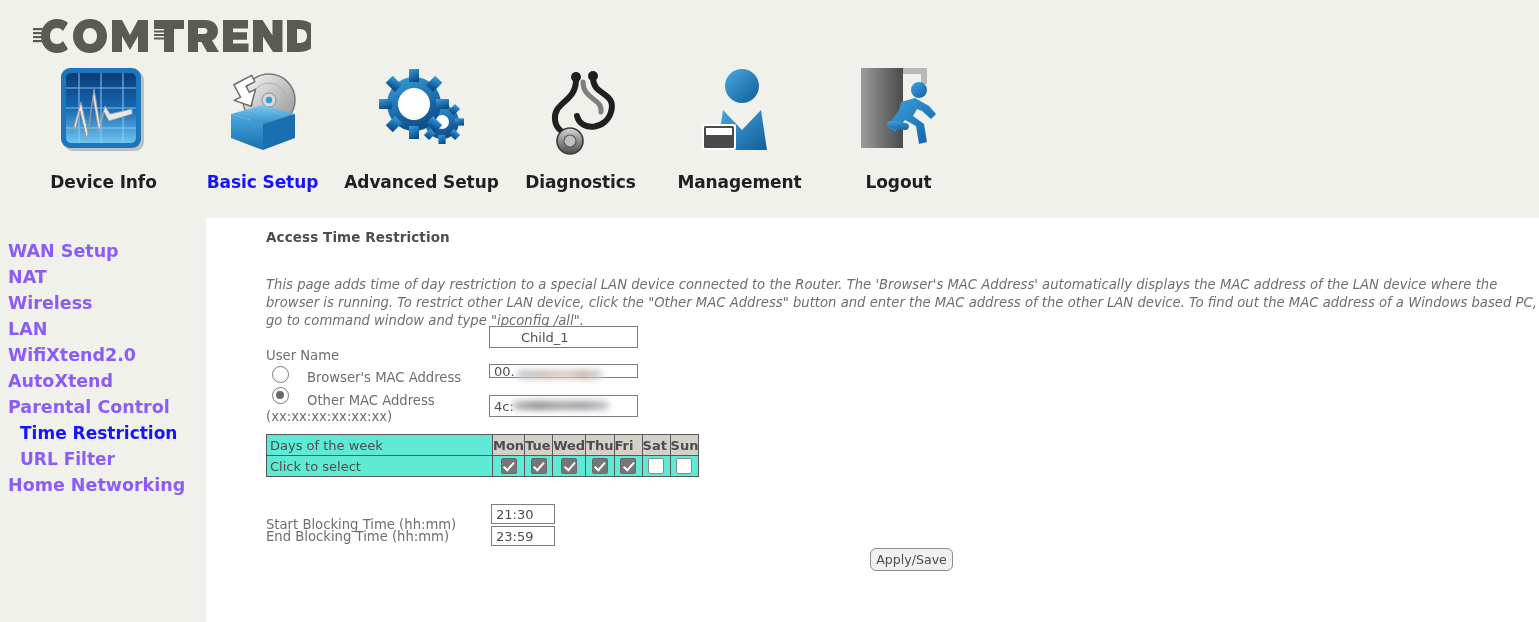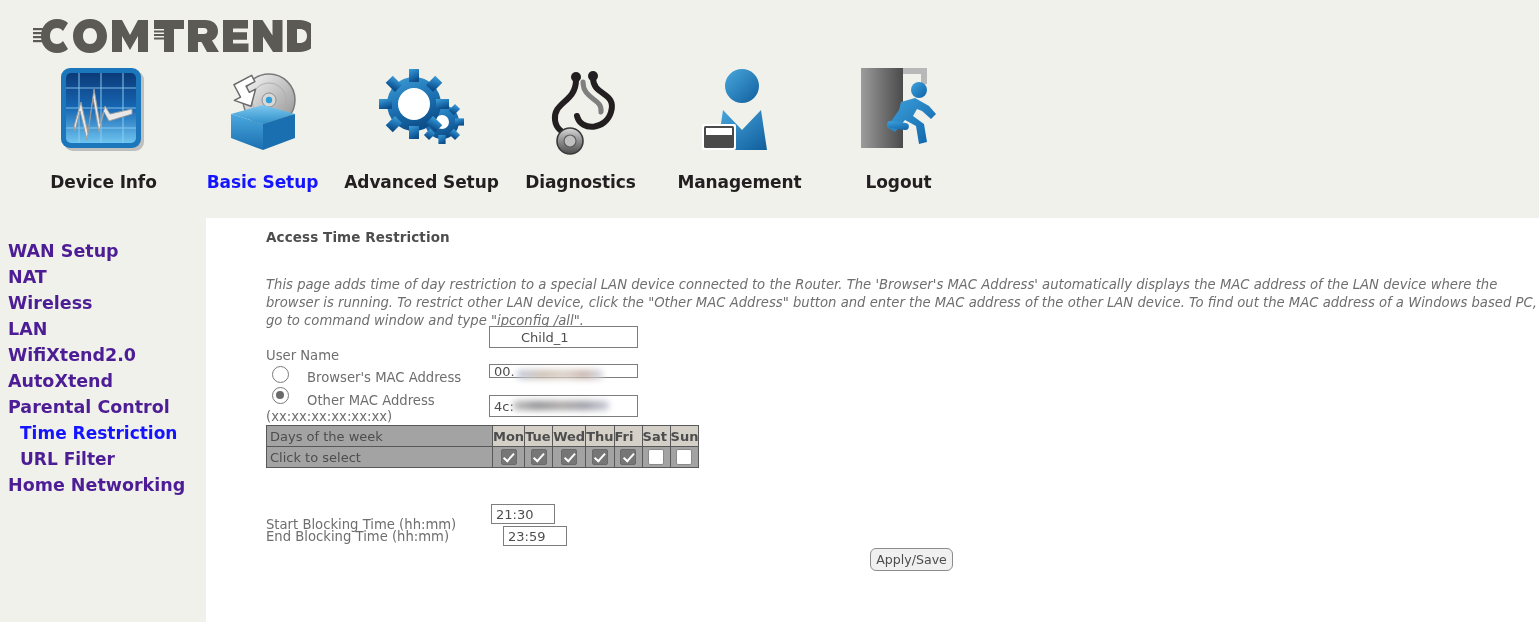--- a/index.html
+++ b/index.html
@@ -53,21 +53,21 @@
   
   #sidebar {
     position: absolute; left: 0; top: 218px;
     width: 206px; height: 404px;
     background: #f1f1ec;
     padding-top: 20px;
   }
   .side-item {
     font-size: 17.5px;
     font-weight: bold;
-    color: #4c1d95;
+    color: #8b5cf6;
     line-height: 26px;
     padding-left: 8px;
     white-space: nowrap;
     cursor: pointer;
   }
   .side-item.sub { padding-left: 20px; font-size: 17px; }
   .side-item.active { color: #1414ff; }
 
   
   #main {
@@ -126,23 +126,23 @@
     content: "";
     position: absolute;
     left: 3px; top: 3px;
     width: 7.8px; height: 7.8px;
     border-radius: 50%;
     background: #6b6b6b;
   }
 
   
   #days-table {
-    position: absolute; left: 60px; top: 207px;
+    position: absolute; left: 60px; top: 216px;
     border-collapse: collapse;
-    background: #a3a3a3;
+    background: #5eead4;
   }
   #days-table td, #days-table th {
     border: 1px solid #585858;
     font-size: 13px;
     color: #4d4d4d;
     font-weight: normal;
     height: 21px;
     padding: 0;
   }
   .dt-wide {
@@ -478,18 +478,18 @@
         <td class="dt-cell"><span class="cb"></span></td>
         <td class="dt-cell"><span class="cb"></span></td>
       </tr>
     </tbody>
       </table>
 
     <div class="form-label" style="left:60px; top:299px;">Start Blocking Time (hh:mm)</div>
     <input class="txt-input" style="left: 285px; top: 286px; width: 64px; height: 20px;" value="21:30">
 
     <div class="form-label" style="left:60px; top:311px;">End Blocking Time (hh:mm)</div>
-    <input class="txt-input" style="left: 285px; top: 308px; width: 64px; height: 20px; margin-left: 12px;" value="23:59">
+    <input class="txt-input" style="left: 285px; top: 308px; width: 64px; height: 20px;" value="23:59">
 
     <button id="apply-save">Apply/Save</button>
 
   </div>
 </div>
 
 </body></html>

